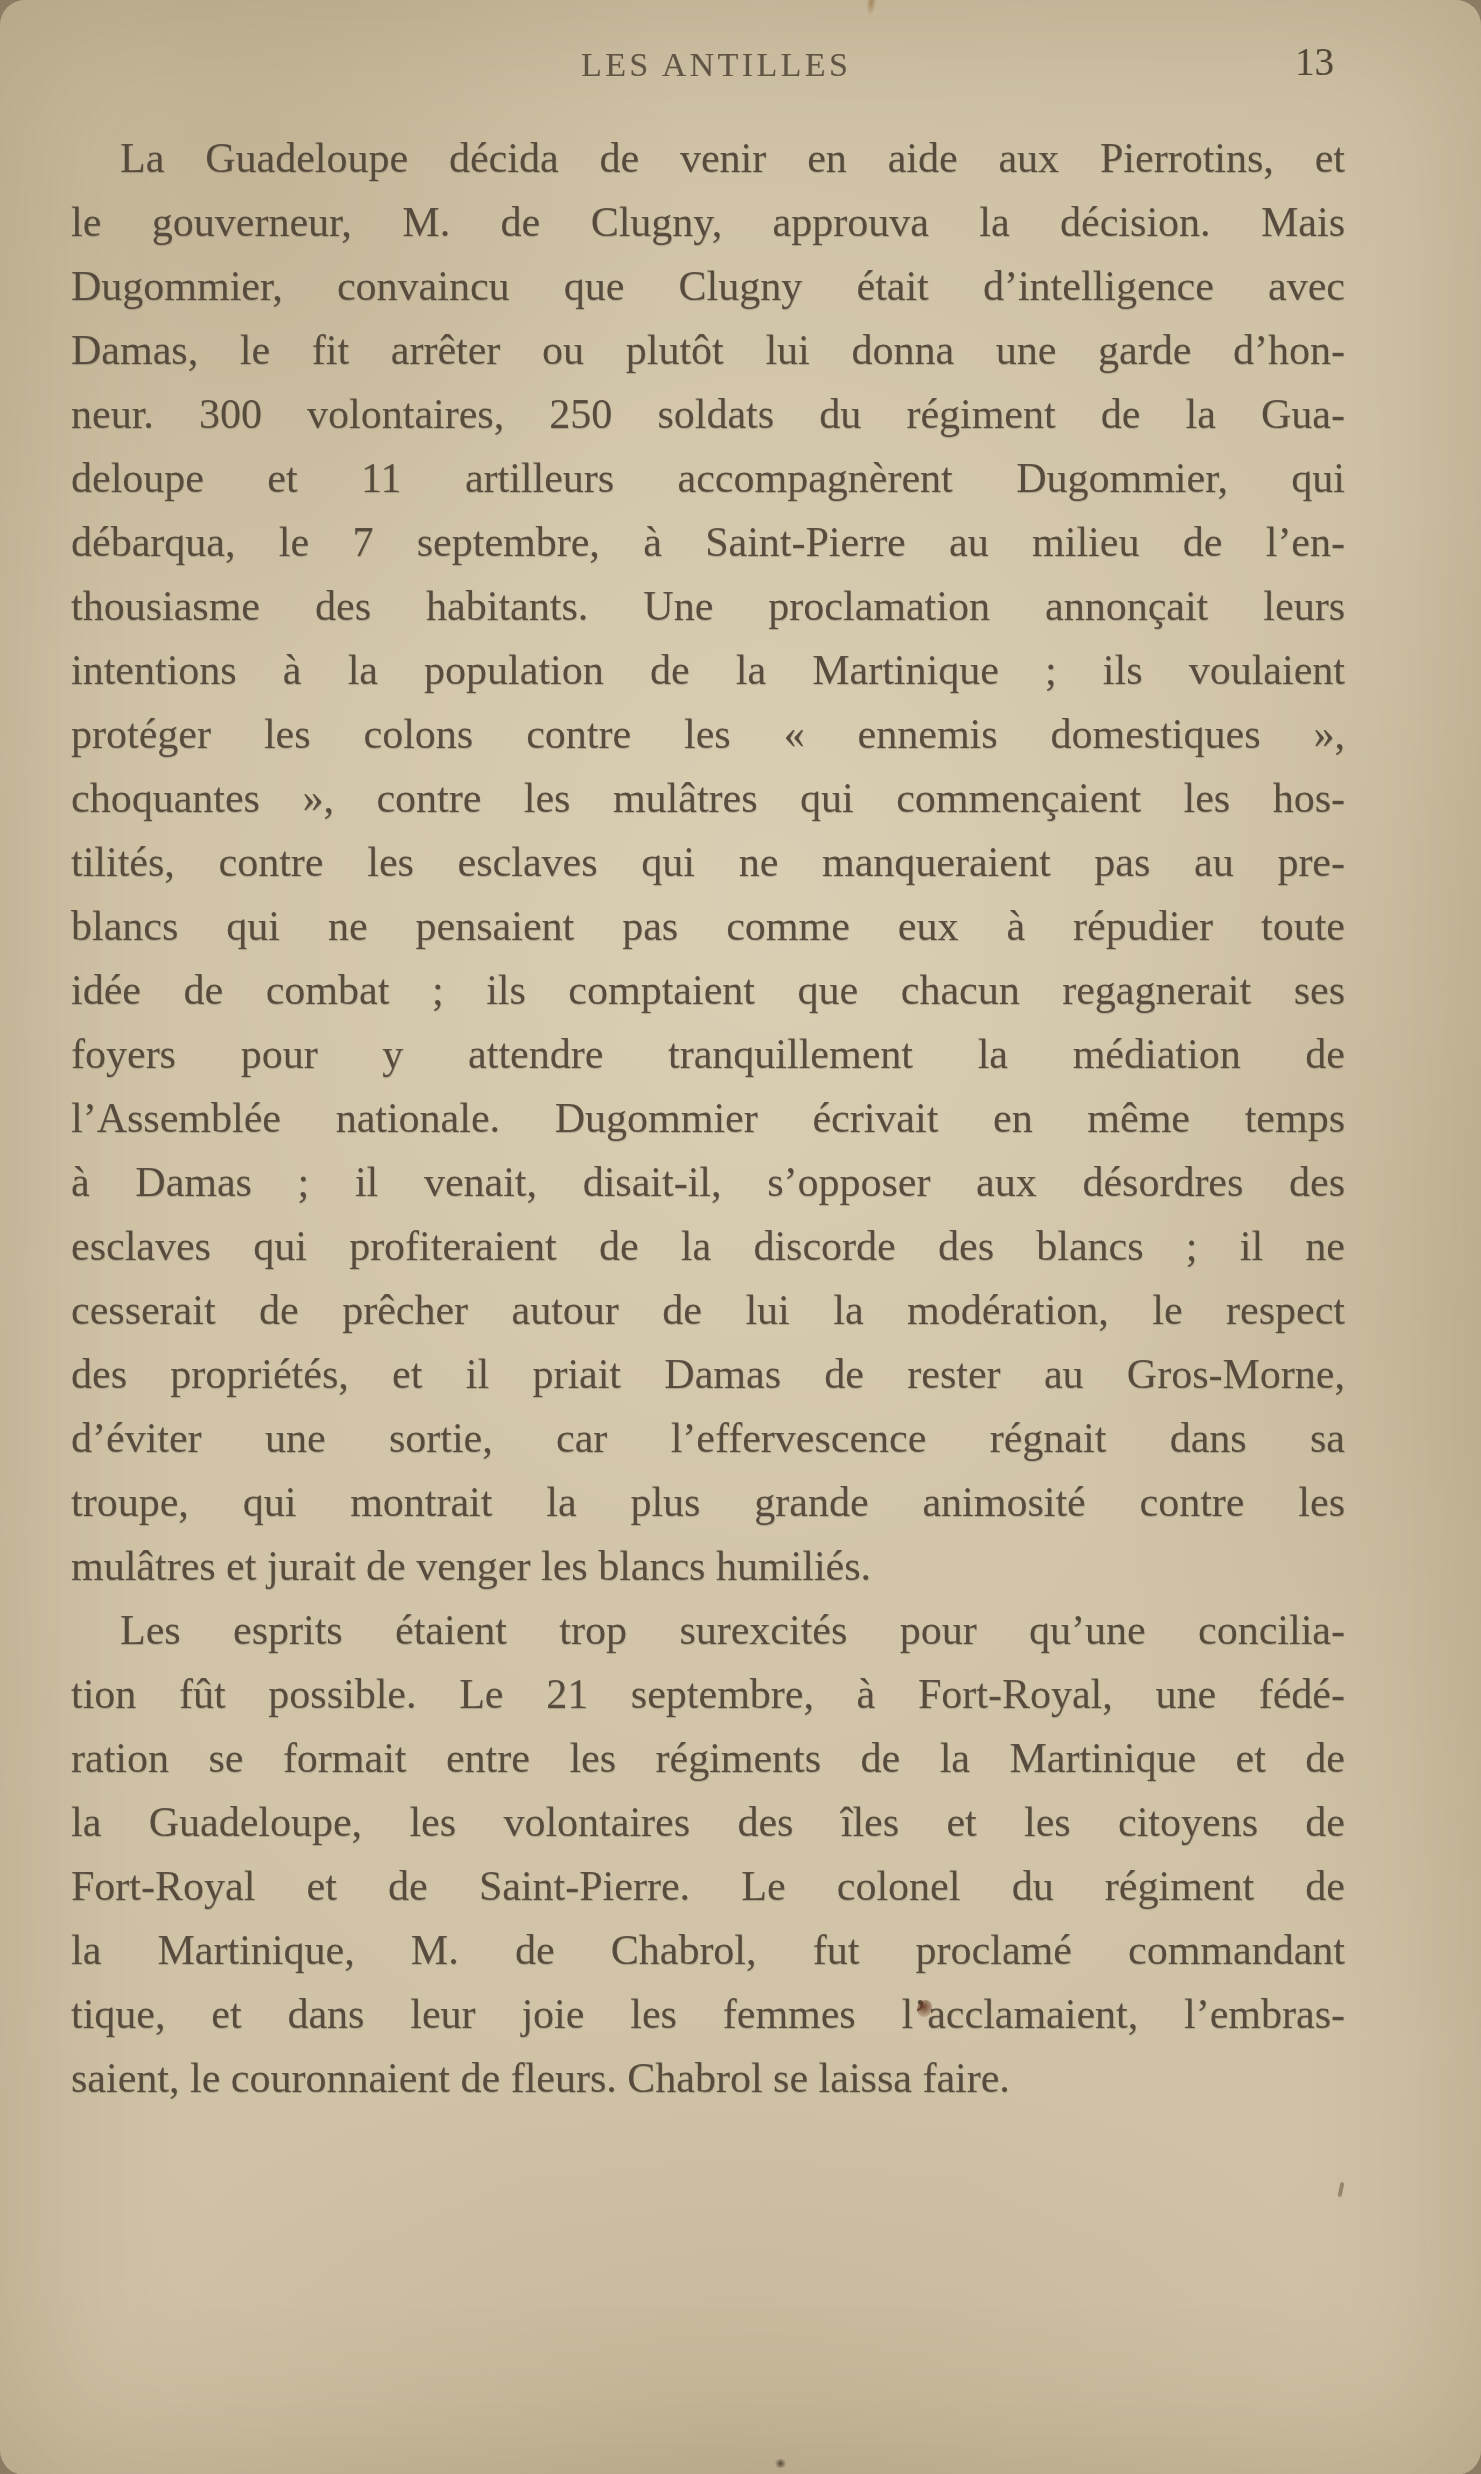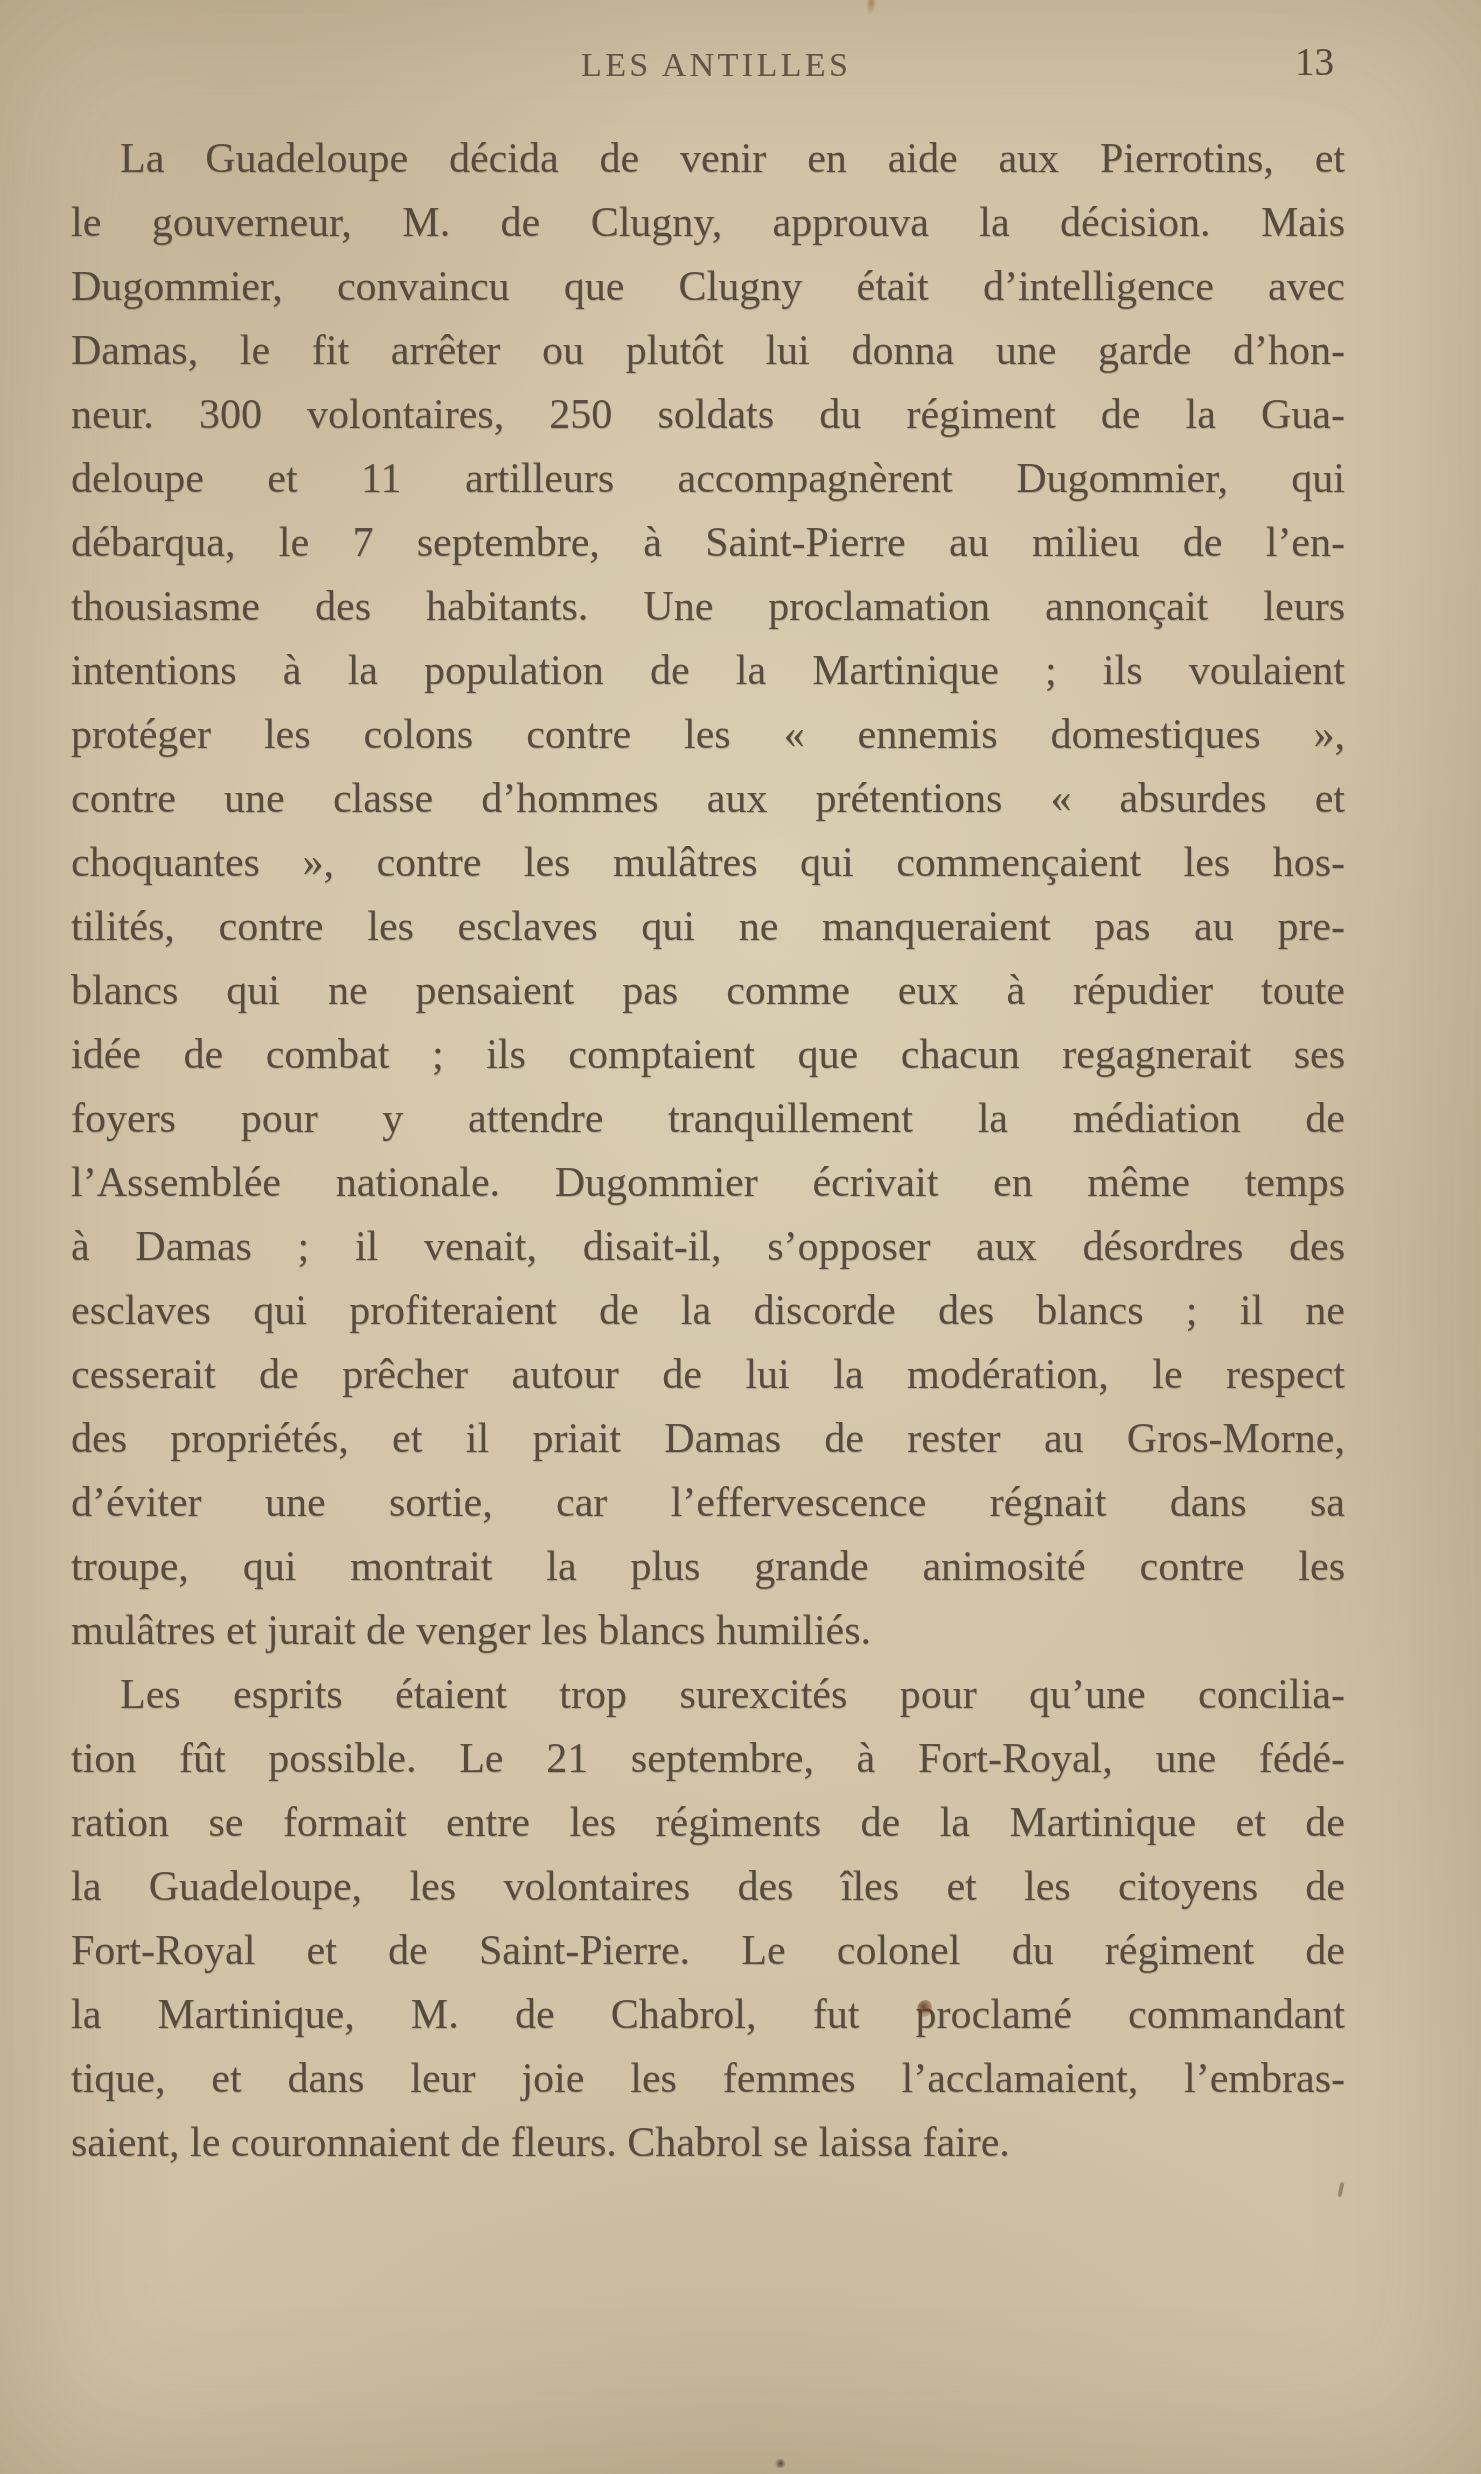--- a/index.html
+++ b/index.html
@@ -13,20 +13,21 @@
     width:1481px;height:2475px;
     overflow:hidden;
     font-family:"Liberation Serif","DejaVu Serif",serif;
     background:
       radial-gradient(55% 40% at 52% 36%, rgba(255,249,228,0.16), rgba(255,249,228,0) 70%),
       radial-gradient(40% 30% at 16% 6%, rgba(120,98,62,0.14), rgba(120,98,62,0) 75%),
       radial-gradient(35% 45% at 97% 52%, rgba(125,102,66,0.10), rgba(125,102,66,0) 70%),
       radial-gradient(60% 25% at 50% 100%, rgba(118,96,60,0.12), rgba(118,96,60,0) 75%),
       radial-gradient(140% 115% at 50% 46%, #d4c7ab 0%, #cfc1a4 52%, #c7b798 85%, #bdac8b 100%);
     box-shadow: inset 0 0 160px rgba(108,88,55,0.28);
+    border-radius: 25px;
   }
   .running-header{
     position:absolute;left:71px;top:39px;width:1274px;height:59px;
     color:var(--header-ink);
   }
   .header-title{
     position:absolute;left:50%;top:6.7px;transform:translateX(-47%);
     font-size:34px;letter-spacing:3.4px;white-space:nowrap;
     color:rgba(86,74,60,0.88);
     text-shadow:0.4px 0.4px 0.6px rgba(86,74,60,0.25);
@@ -88,21 +89,20 @@
       <div class="line indent">La Guadeloupe décida de venir en aide aux Pierrotins, et</div>
       <div class="line">le gouverneur, M. de Clugny, approuva la décision. Mais</div>
       <div class="line">Dugommier, convaincu que Clugny était d’intelligence avec</div>
       <div class="line">Damas, le fit arrêter ou plutôt lui donna une garde d’hon-</div>
       <div class="line">neur. 300 volontaires, 250 soldats du régiment de la Gua-</div>
       <div class="line">deloupe et 11 artilleurs accompagnèrent Dugommier, qui</div>
       <div class="line">débarqua, le 7 septembre, à Saint-Pierre au milieu de l’en-</div>
       <div class="line">thousiasme des habitants. Une proclamation annonçait leurs</div>
       <div class="line">intentions à la population de la Martinique ; ils voulaient</div>
       <div class="line">protéger les colons contre les « ennemis domestiques »,</div>
-      <div class="line">contre une classe d’hommes aux prétentions « absurdes et</div>
       <div class="line">choquantes », contre les mulâtres qui commençaient les hos-</div>
       <div class="line">tilités, contre les esclaves qui ne manqueraient pas au pre-</div>
       <div class="line">blancs qui ne pensaient pas comme eux à répudier toute</div>
       <div class="line">idée de combat ; ils comptaient que chacun regagnerait ses</div>
       <div class="line">foyers pour y attendre tranquillement la médiation de</div>
       <div class="line">l’Assemblée nationale. Dugommier écrivait en même temps</div>
       <div class="line">à Damas ; il venait, disait-il, s’opposer aux désordres des</div>
       <div class="line">esclaves qui profiteraient de la discorde des blancs ; il ne</div>
       <div class="line">cesserait de prêcher autour de lui la modération, le respect</div>
       <div class="line">des propriétés, et il priait Damas de rester au Gros-Morne,</div>

